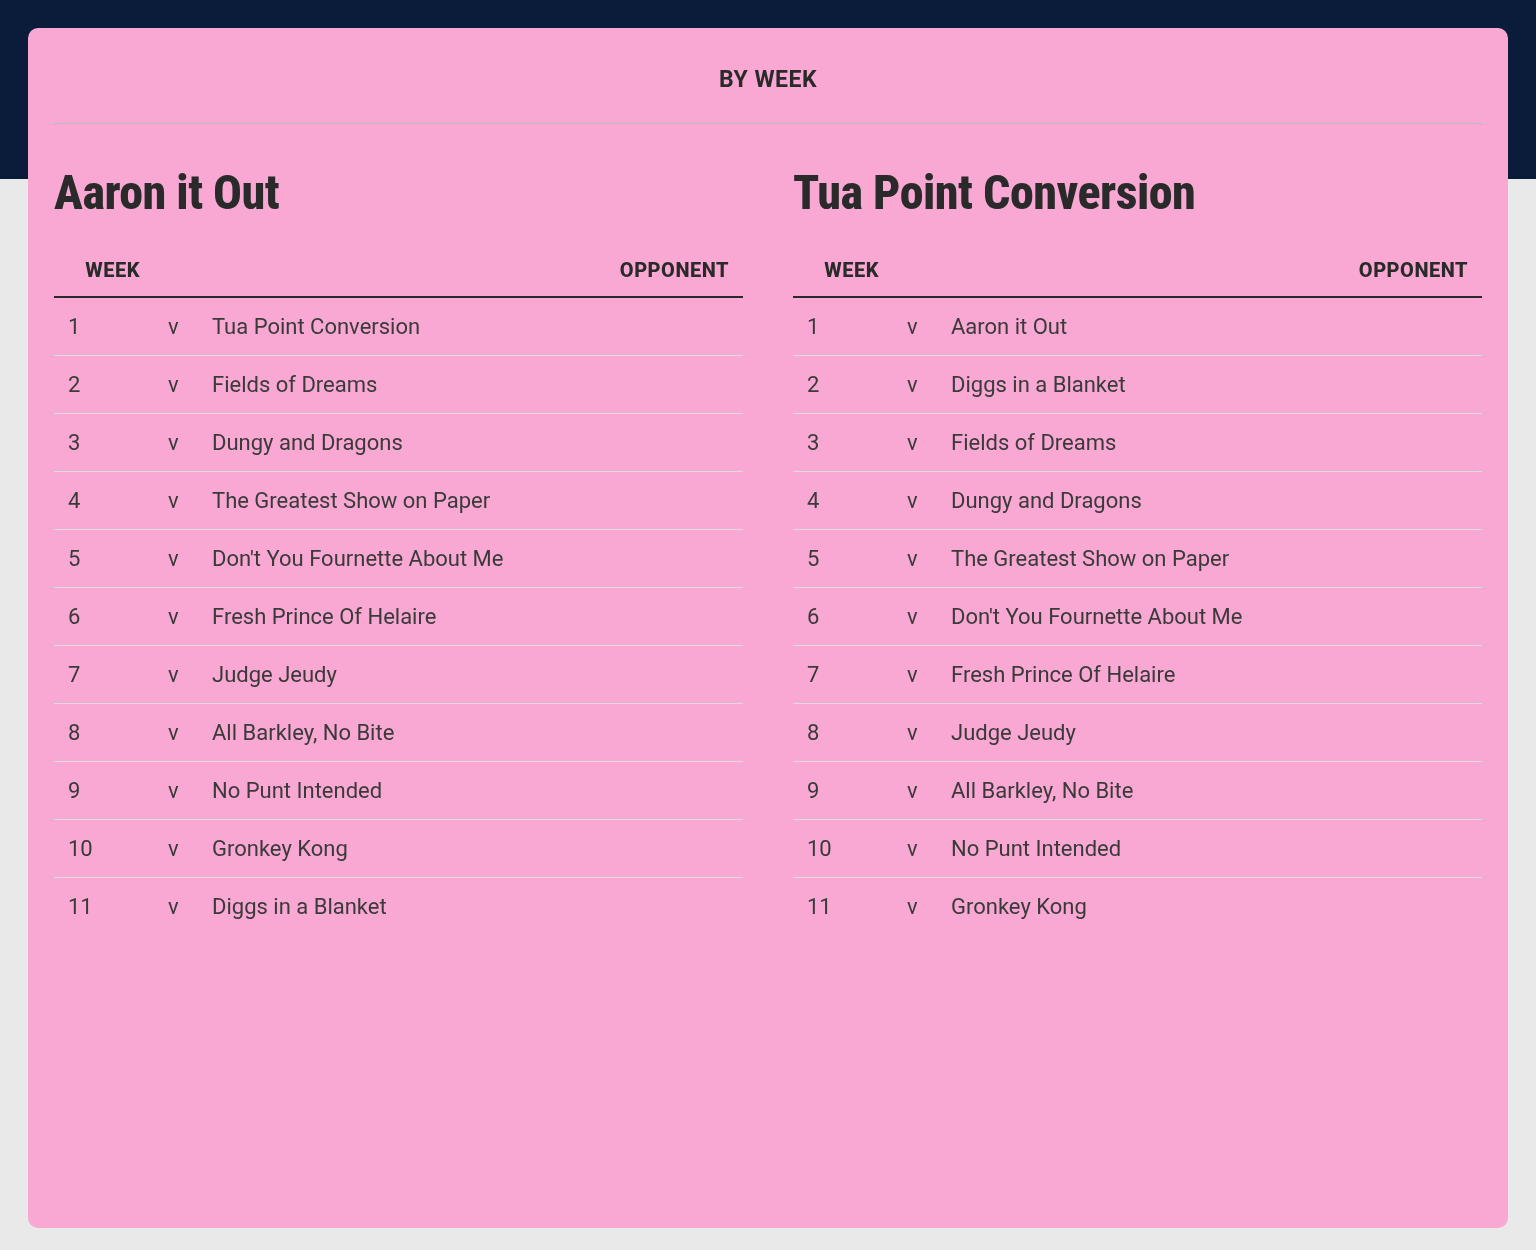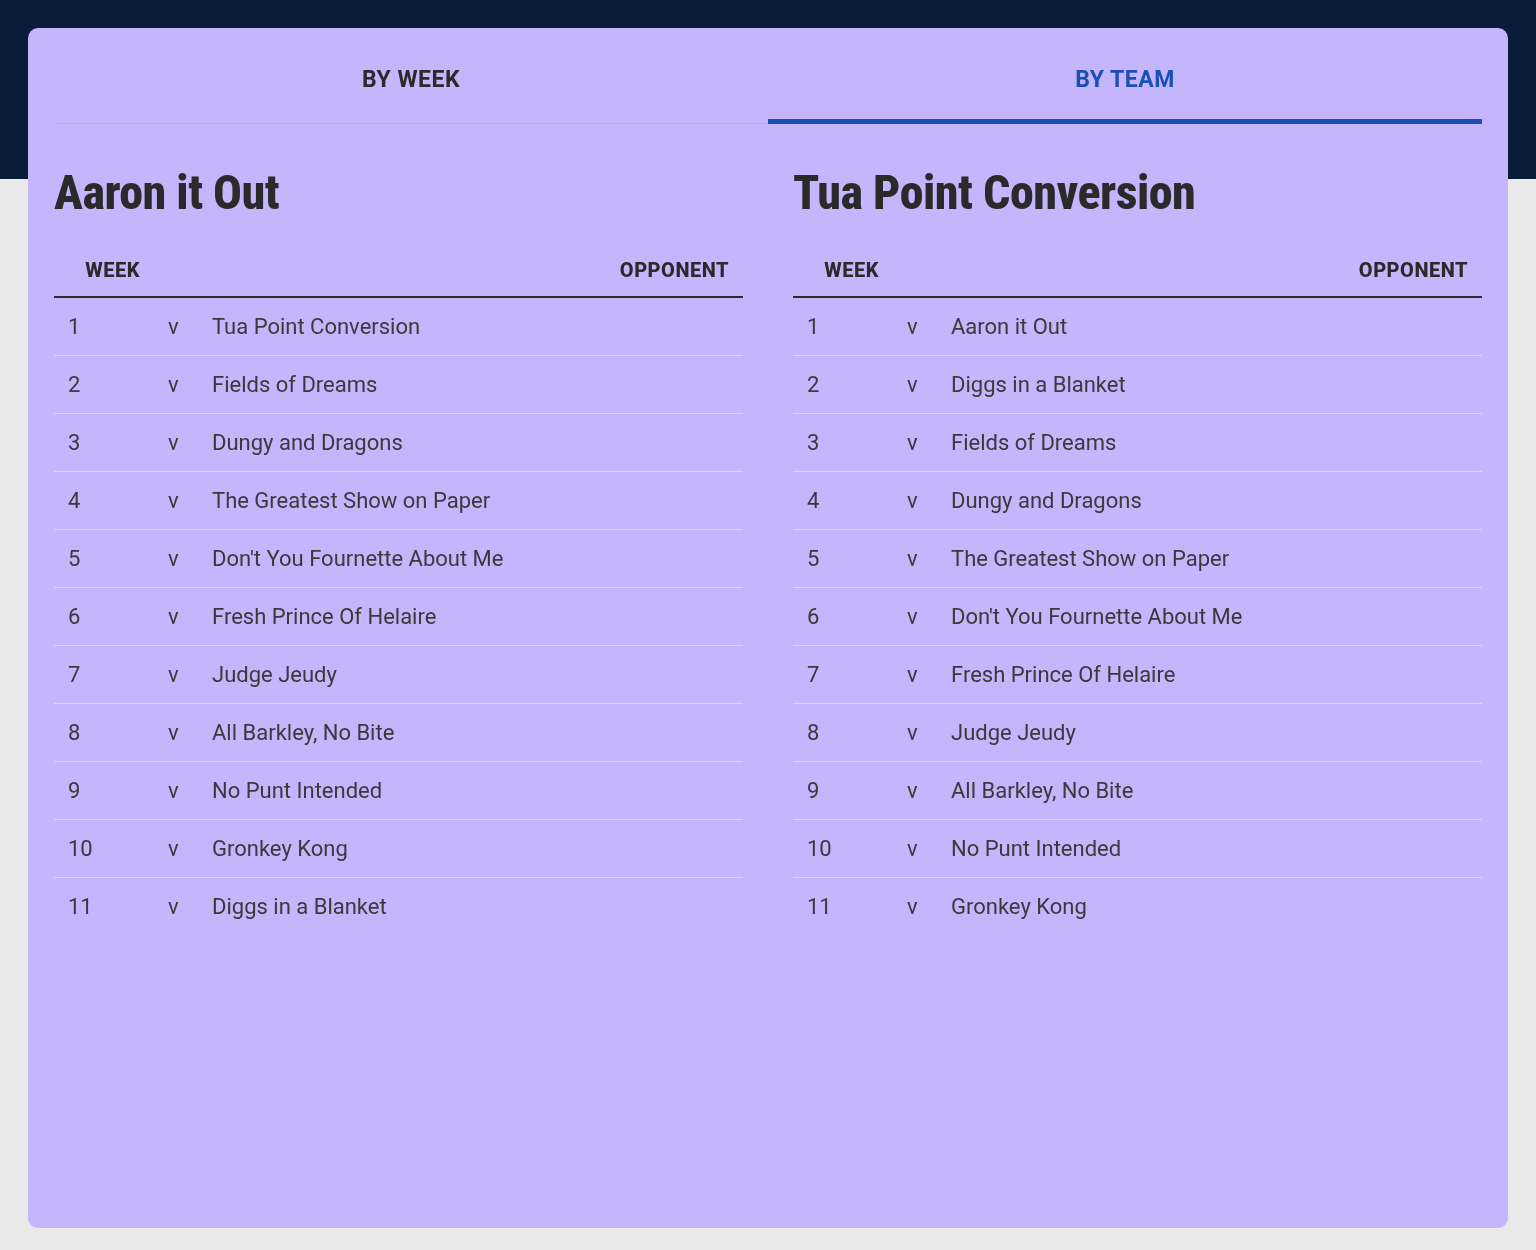--- a/index.html
+++ b/index.html
@@ -14,21 +14,21 @@
     height: 179px;
     width: 100%;
     position: absolute;
     top: 0;
     left: 0;
     z-index: 0;
   }
   .card {
     position: relative;
     z-index: 1;
-    background: #c4b5fd;
+    background: #f9a8d4;
     margin: 28px 28px 0 28px;
     border-radius: 10px;
     min-height: 1200px;
     padding-bottom: 40px;
   }
   .tabs {
     display: flex;
     width: 100%;
     padding: 0 26px;
   }
@@ -97,21 +97,20 @@
 </style>
 </head>
 <body>
 
 <div class="top-bar"></div>
 
 <div class="card">
 
   <div class="tabs">
     <div class="tab">BY WEEK</div>
-    <div class="tab active">BY TEAM</div>
   </div>
 
   <div class="columns">
 
     <div class="col">
       <h2 class="team-title">Aaron it Out</h2>
       <table class="schedule">
         <colgroup>
           <col class="week-col">
             <col class="vs-col">

